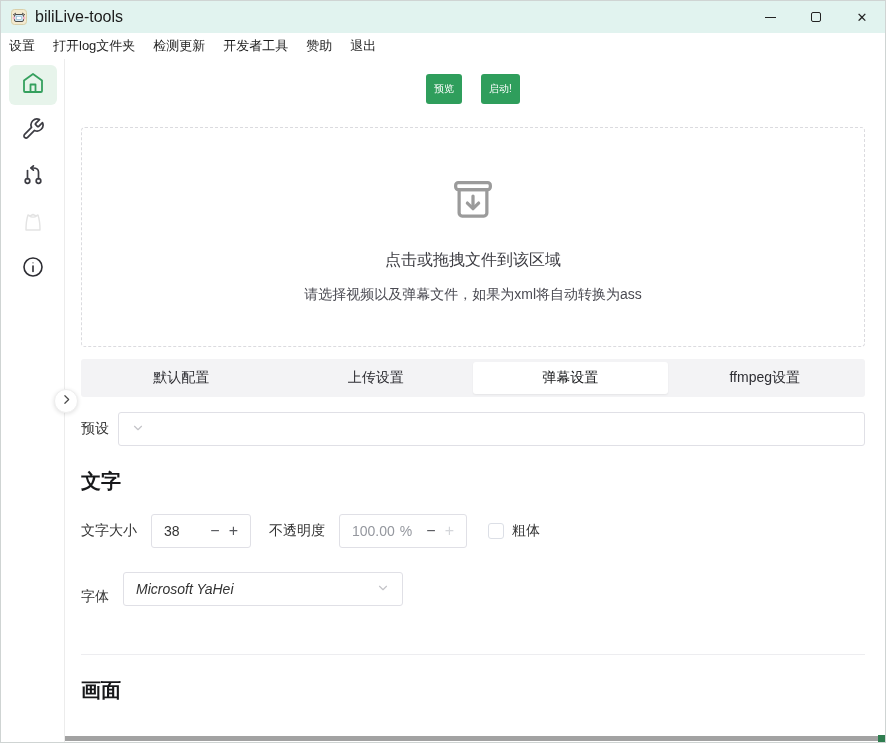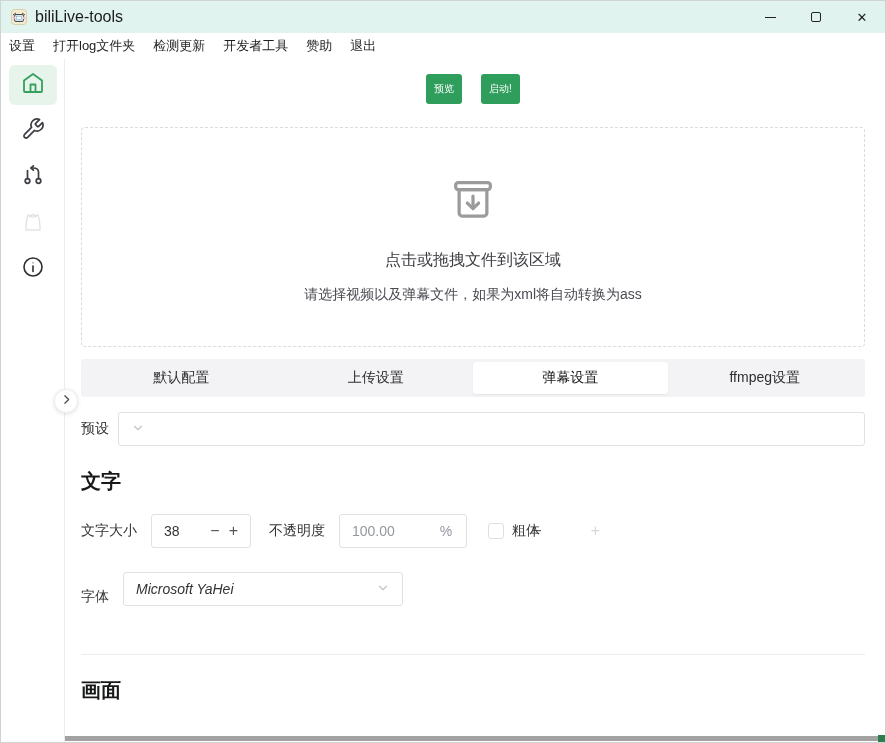--- a/index.html
+++ b/index.html
@@ -60,21 +60,21 @@
   .controls-row { margin-top:19px; display:flex; align-items:center; }
   .num-input { height:34px; border:1px solid #e0e0e6; border-radius:3px; background:#fff; display:flex; align-items:center; padding:0 12px; font-size:14px; }
   .num-input .val { color:#333; }
   .num-input .val.gray { color:#94979e; }
   .num-input .suffix { color:#94979e; margin-left:5px; }
   .num-input .spacer { flex:1; }
   .step { font-size:16px; color:#55575c; cursor:pointer; line-height:1; }
   .step.minus { margin-right:9px; }
   .step.disabled { color:#d4d6da; }
   .w-fontsize { width:100px; margin-left:14px; }
-  .w-opacity { width:128px; margin-left:14px;gap:40px; }
+  .w-opacity { width:128px; margin-left:14px; }
   .gap-lg { margin-left:18px; }
   .checkbox-wrap { display:flex; align-items:center; margin-left:21px; cursor:pointer; }
   .checkbox { width:16px; height:16px; border:1px solid #dcdfe6; border-radius:3px; background:#fff; }
   .checkbox-wrap .form-label { margin-left:8px; }
   .font-row { margin-top:24px; display:flex; align-items:flex-end; }
   .font-select { width:280px; margin-left:14px;font-style:italic; }
 
   .divider { margin-top:48px; border-top:1px solid #ededf0; height:0; }
 
   

